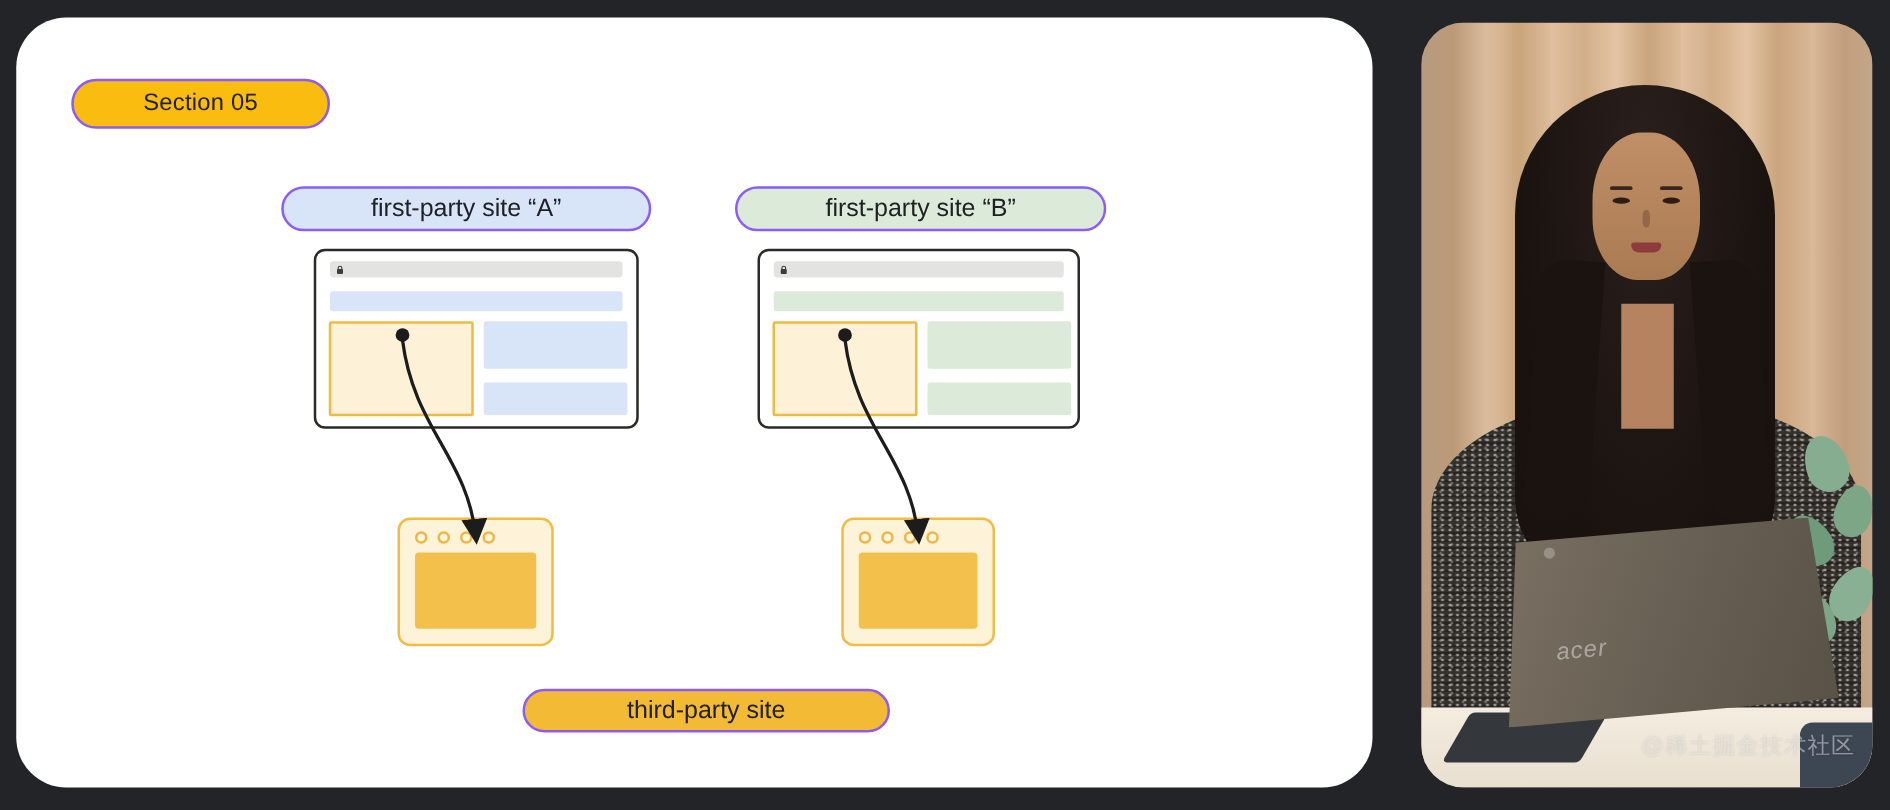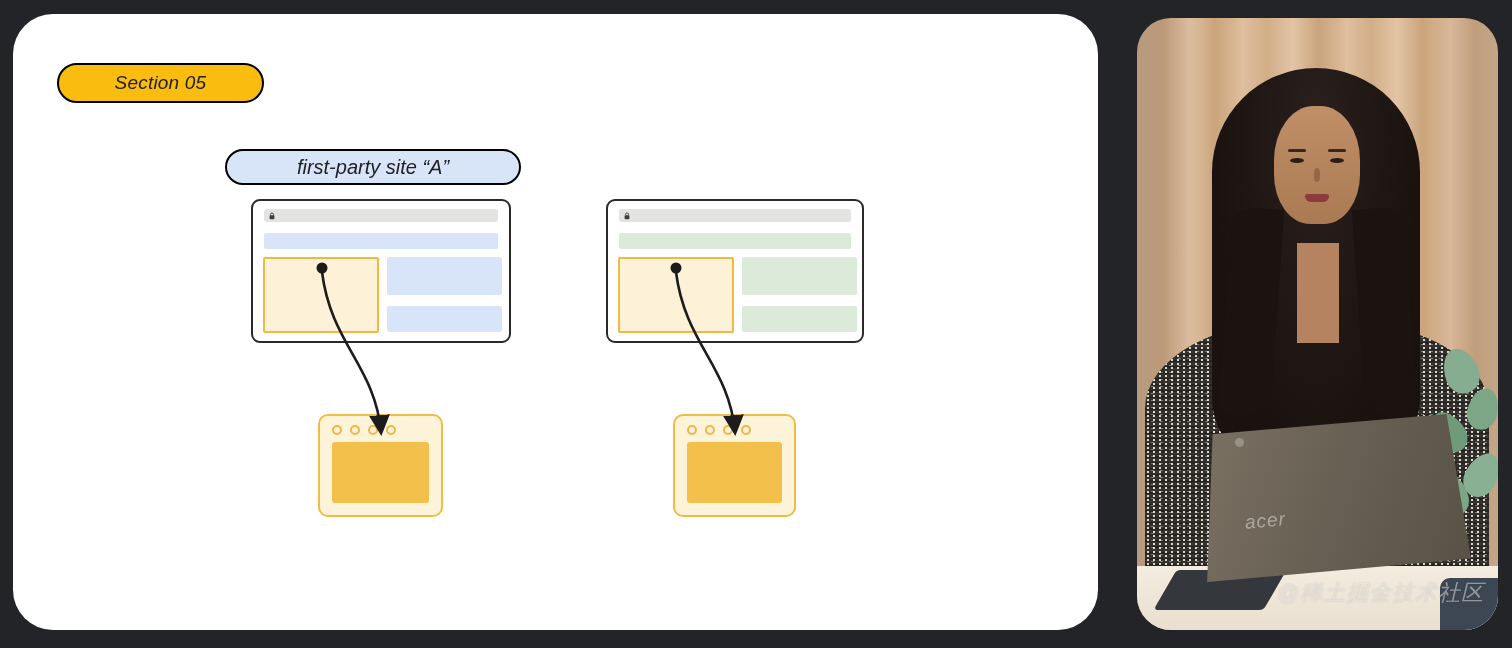--- a/index.html
+++ b/index.html
@@ -4,21 +4,21 @@
 <style>
   * { margin:0; padding:0; box-sizing:border-box; }
   html,body { width:1512px; height:648px; overflow:hidden; }
   body { background:#232428; font-family:"Liberation Sans", sans-serif; position:relative; }
 
   
   .slide { position:absolute; left:13px; top:14px; width:1085px; height:616px;
            background:#ffffff; border-radius:40px; }
 
   .pill { position:absolute; display:flex; align-items:center; justify-content:center;
-          border:2px solid #000000; border-radius:999px; color:#202124; font-size:20px;font-style:italic; }
+          border:2px solid #8b5cf6; border-radius:999px; color:#202124; font-size:20px; }
 
   .section-badge { left:44px; top:49px; width:207px; height:40px; background:#fbbc10;
                    font-size:19px; font-weight:500; letter-spacing:.2px; }
   .pill-a { left:212px; top:135px; width:296px; height:36px; background:#d8e5f8; }
   .pill-b { left:575px; top:135px; width:297px; height:36px; background:#dcead9; }
   .pill-third { left:405px; top:537px; width:294px; height:35px; background:#f2ba35; }
 
   
   .browser { position:absolute; background:#fff; border:2px solid #2b2a26; border-radius:9px; }
   .browser-a { left:238px; top:185px; width:260px; height:144px; }
@@ -101,34 +101,37 @@
           background:rgba(255,255,255,.25); }
   .plant { position:absolute; right:-8px; top:330px; width:80px; height:200px; }
   .leaf { position:absolute; background:#7da687; border-radius:50% 50% 50% 50% / 60% 60% 40% 40%; }
   .leaf1 { left:18px; top:0; width:34px; height:46px; transform:rotate(-20deg); background:#86ad8f; }
   .leaf2 { left:42px; top:40px; width:30px; height:42px; transform:rotate(15deg); }
   .leaf3 { left:8px; top:62px; width:30px; height:44px; transform:rotate(-35deg); background:#6e9c7b; }
   .leaf4 { left:40px; top:104px; width:32px; height:46px; transform:rotate(28deg); background:#89b092; }
   .leaf5 { left:14px; top:128px; width:28px; height:40px; transform:rotate(-12deg); }
   .pot { position:absolute; right:-14px; top:560px; width:72px; height:70px;
          background:#3d4754; border-radius:10px 10px 0 0; }
-  .watermark { position:absolute; right:14px; bottom:22px; font-size:22px;
-               color:rgba(240,240,240,.5); letter-spacing:1px; text-shadow:0 0 2px rgba(0,0,0,.15);font-style:italic; }
+  .watermark { position:absolute; right:14px; bottom:22px; font-size:18px;
+               color:rgba(240,240,240,.5); letter-spacing:1px; text-shadow:0 0 2px rgba(0,0,0,.15); }
 </style>
 </head>
 <body>
 
 <div class="slide">
 
   <div class="pill section-badge">
     <span>Section 05</span>
   </div>
 
   <div class="pill pill-a">
     <span>first-party site “A”</span>
+  </div>
+  <div class="pill pill-b">
+    <span>first-party site “B”</span>
   </div>
 
   <div class="browser browser-a">
     <div class="addr-bar">
       <svg class="lock" viewBox="0 0 10 10">
         <rect x="2" y="4" width="6" height="5" rx="1" fill="#3c3c3c"></rect>
         <path d="M3.2 4.5 V3 a1.8 1.8 0 0 1 3.6 0 V4.5" fill="none" stroke="#3c3c3c" stroke-width="1.1"></path>
       </svg>
     </div>
     <div class="hero-bar blue-fill"></div>
@@ -162,20 +165,23 @@
   <div class="tp-window tp-b">
     <div class="tp-dots">
       <span></span>
         <span></span>
         <span></span>
         <span></span>
     </div>
     <div class="tp-content"></div>
   </div>
 
+  <div class="pill pill-third">
+    <span>third-party site</span>
+  </div>
 
   <svg class="arrow-layer" viewBox="0 0 1085 616">
     <defs>
       <marker id="ah" markerWidth="9" markerHeight="9" refX="6.5" refY="4" orient="auto">
         <path d="M0,0 L8,4 L0,8 z" fill="#1c1c1c"></path>
       </marker>
     </defs>
     <g>
       <circle cx="309" cy="254" r="5.5" fill="#1c1c1c"></circle>
       <path d="M309,258 C318,330 362,352 368,418" fill="none" stroke="#1c1c1c" stroke-width="2.6" marker-end="url(#ah)"></path>

